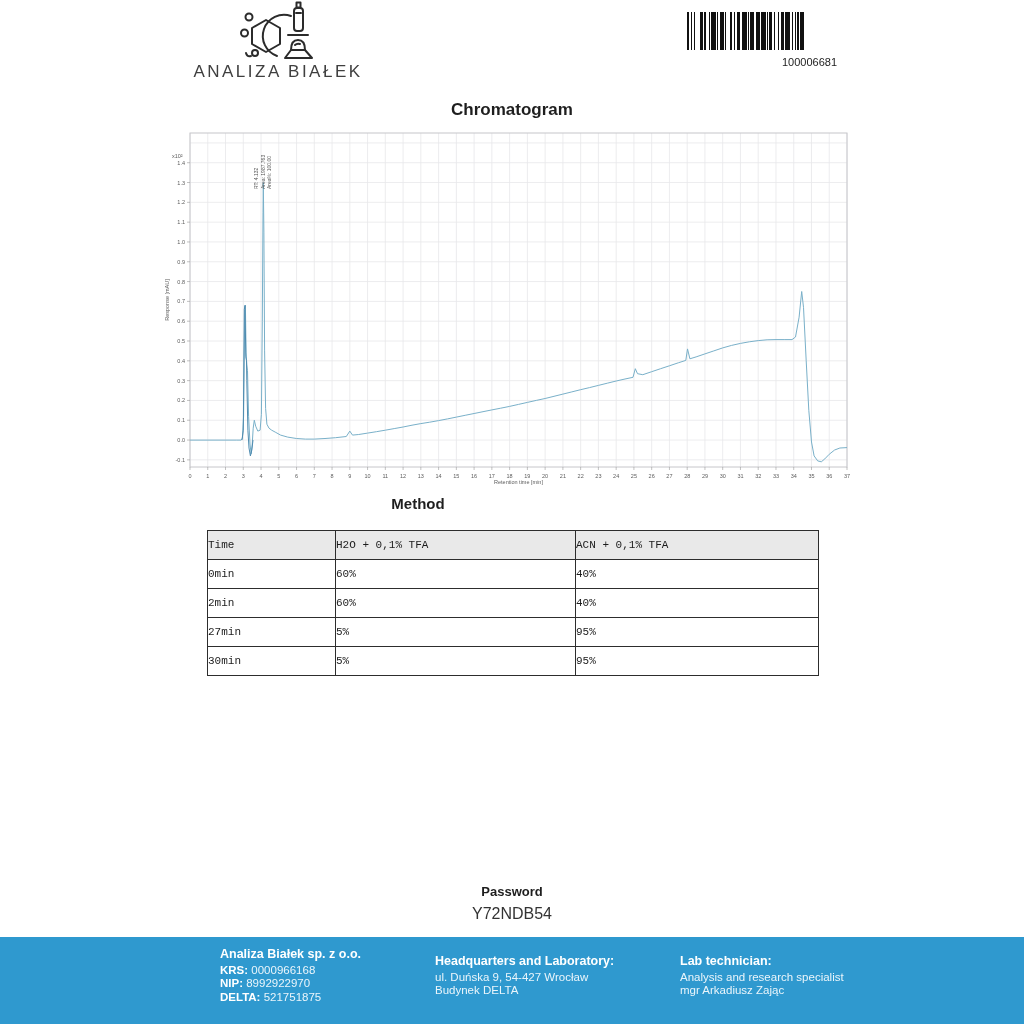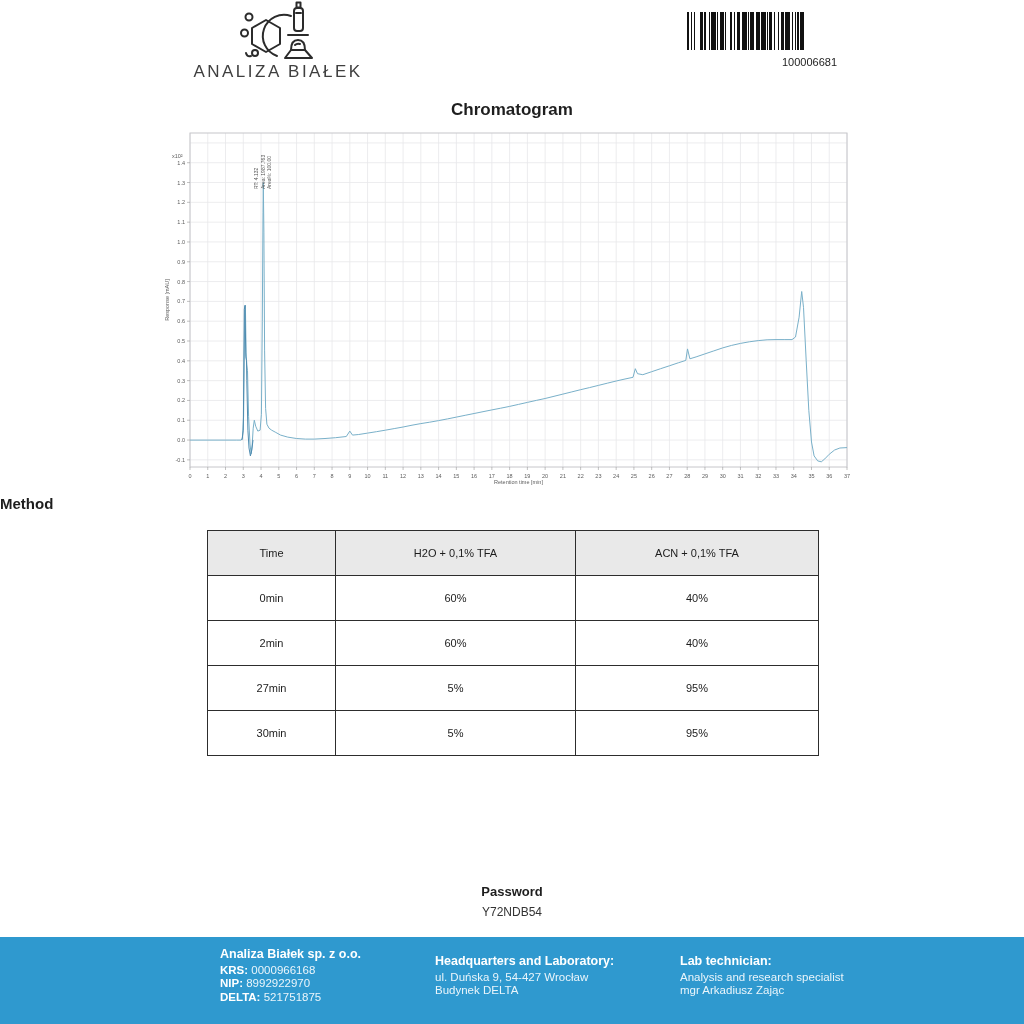--- a/index.html
+++ b/index.html
@@ -7,31 +7,31 @@
   .abs{position:absolute;}
 
   
   .logo-wrap{left:178px;top:0;width:200px;text-align:center;}
   .logo-name{left:158px;top:62px;width:240px;text-align:center;font-size:17px;letter-spacing:2.5px;color:#3f3f3f;}
   .barcode-box{left:687px;top:12px;width:120px;height:38px;display:flex;align-items:stretch;}
   .barcode-box span{display:block;height:100%;}
   .barcode-num{left:657px;top:56px;width:180px;text-align:right;font-size:11px;color:#1c1c1c;}
 
   .doc-title{left:0;top:100px;width:1024px;text-align:center;font-size:17px;font-weight:bold;color:#1e1e1e;}
-  .section-title{left:0;top:495px;width:836px;text-align:left;font-size:15px;font-weight:bold;color:#1e1e1e;}
+  .section-title{left:0;top:495px;width:836px;text-align:center;font-size:15px;font-weight:bold;color:#1e1e1e;}
 
   
   .method-table{left:207px;top:530px;border-collapse:collapse;width:611px;font-size:11px;color:#1c1c1c;table-layout:fixed;}
-  .method-table td{border:1px solid #2d2d2d;height:28px;text-align:center;vertical-align:middle;padding:8px;}
+  .method-table td{border:1px solid #2d2d2d;height:28px;text-align:left;vertical-align:middle;padding:0;font-family:Liberation Mono, monospace;}
   .method-table tr.head td{background:#e9e9e9;}
   .method-table col.c1{width:128px;} .method-table col.c2{width:240px;} .method-table col.c3{width:243px;}
 
   
   .pwd-label{left:0;top:884px;width:1024px;text-align:center;font-size:13px;font-weight:bold;color:#1e1e1e;}
-  .pwd-value{left:0;top:905px;width:1024px;text-align:center;font-size:12px;color:#333;}
+  .pwd-value{left:0;top:905px;width:1024px;text-align:center;font-size:16px;color:#333;}
 
   
   .footer{left:0;top:937px;width:1024px;height:87px;background:#2f99cf;color:#fff;}
   .f-col{position:absolute;font-size:11.5px;line-height:13.5px;color:#eaf5fb;}
   .f-col .f-title{font-size:12.5px;font-weight:bold;color:#fff;margin-bottom:2px;}
   .f-col b{color:#fff;}
   .f-company{left:220px;top:11px;}
   .f-hq{left:435px;top:18px;}
   .f-tech{left:680px;top:18px;}
 </style>

